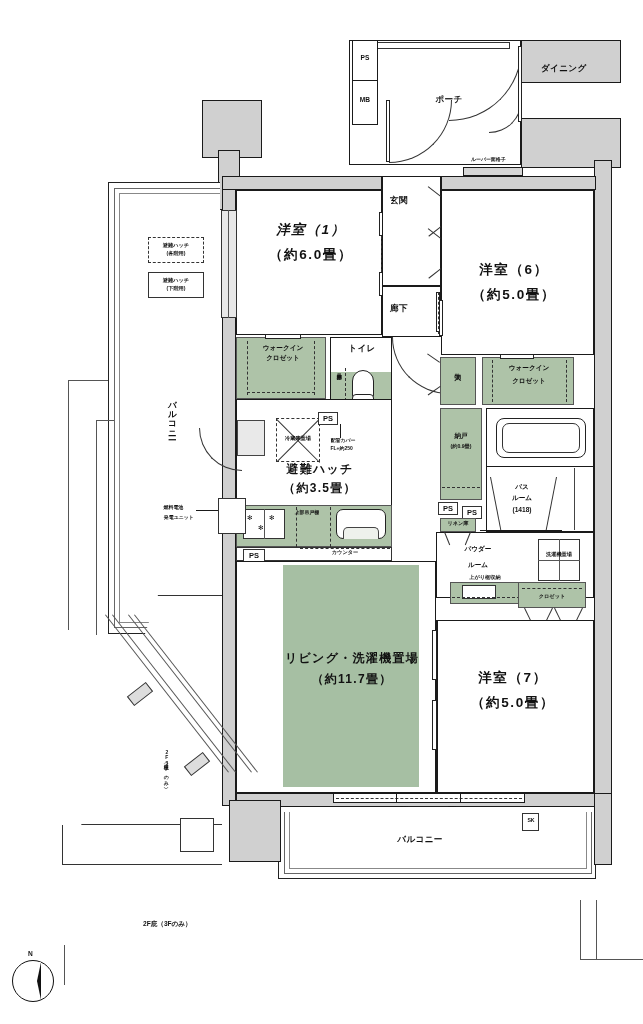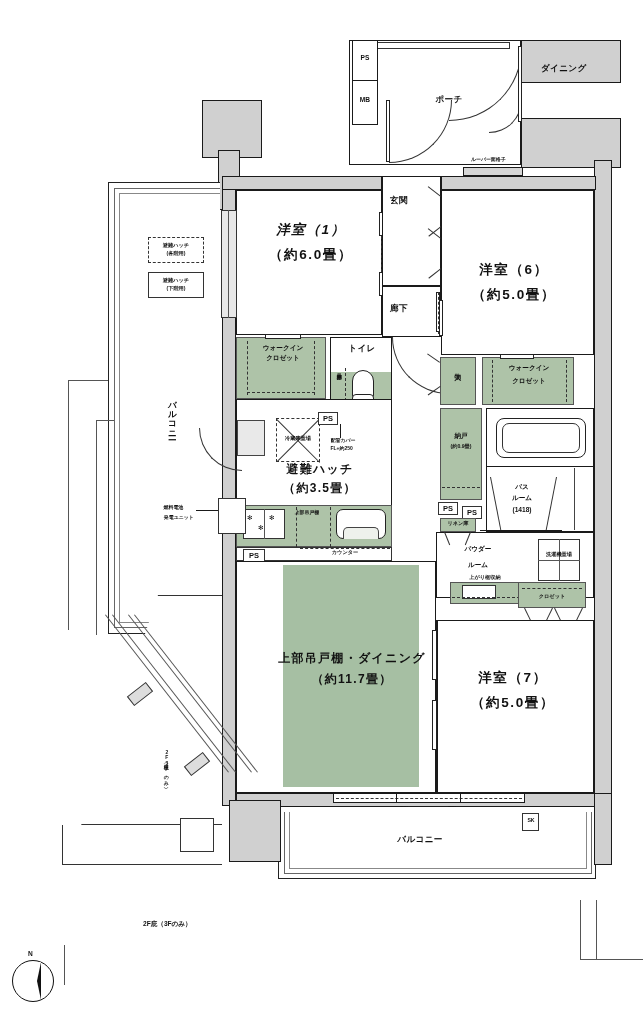--- a/index.html
+++ b/index.html
@@ -140,21 +140,21 @@
   <div class="sh dash-v" style="left:330px;top:507px;width:1px;height:40px;"></div>
   <div class="t xxs" style="left:294px;top:510px;">上部吊戸棚</div>
 
   <div class="sh" style="left:236px;top:547px;width:156px;height:14px;border:1px solid #333;background:#fff;"></div>
   <div class="sh dash-h" style="left:300px;top:548px;width:90px;height:1px;"></div>
   <div class="t xxs ctr" style="left:345px;top:550px;">カウンター</div>
   <div class="lbl-ps" style="left:243px;top:549px;width:20px;">PS</div>
 
   <div class="sh room" style="left:236px;top:561px;width:200px;height:232px;"></div>
   <div class="sh ld" style="left:283px;top:565px;width:136px;height:222px;"></div>
-  <div class="t mid ctr" style="left:352px;top:652px;">上部吊戸棚・ダイニング</div>
+  <div class="t mid ctr" style="left:352px;top:652px;">リビング・洗濯機置場</div>
   <div class="t mid ctr" style="left:352px;top:673px;">（約11.7畳）</div>
 
   <div class="sh room" style="left:382px;top:176px;width:59px;height:110px;"></div>
   <div class="t sm" style="left:390px;top:196px;">玄関</div>
 
   <div class="sh greenb" style="left:441px;top:190px;width:22px;height:96px;"></div>
   <div class="t xxs vert" style="left:447px;top:218px;">下足入</div>
 
   <div class="sh" style="left:425px;top:196px;width:16px;height:1px;background:#333;transform-origin:100% 0;transform:rotate(38deg);"></div>
   <div class="sh" style="left:425px;top:226px;width:16px;height:1px;background:#333;transform-origin:100% 0;transform:rotate(-38deg);"></div>

